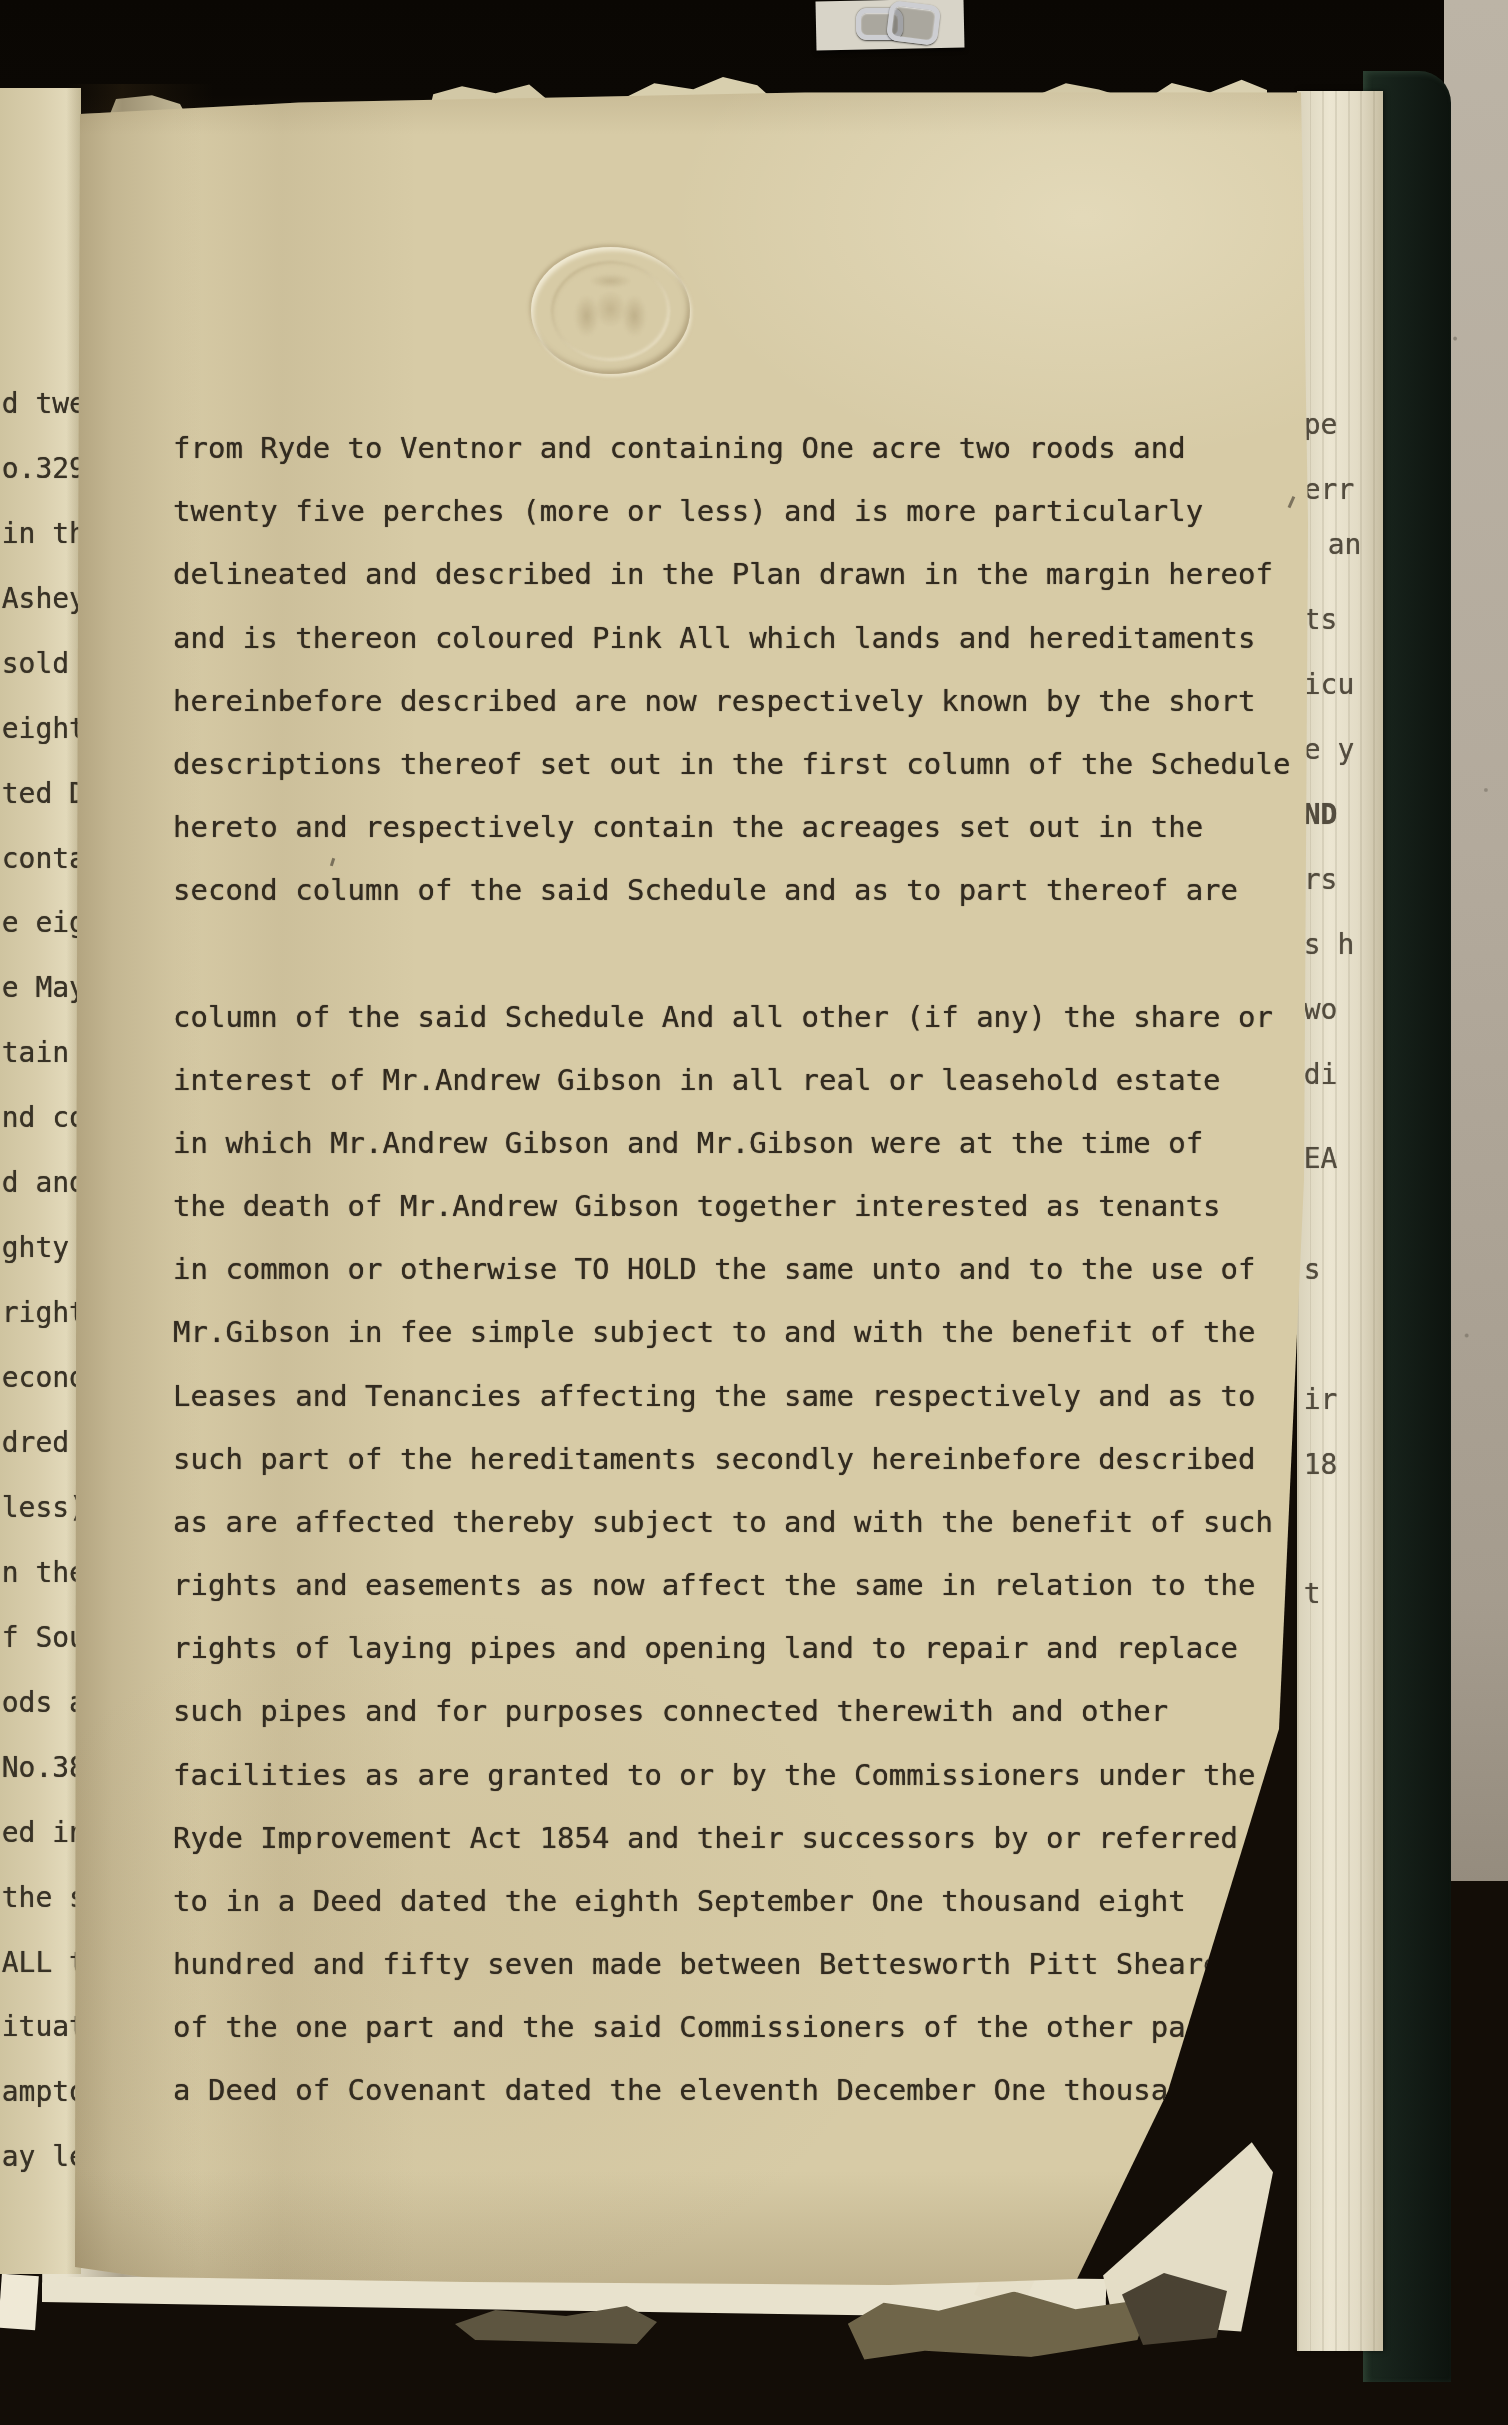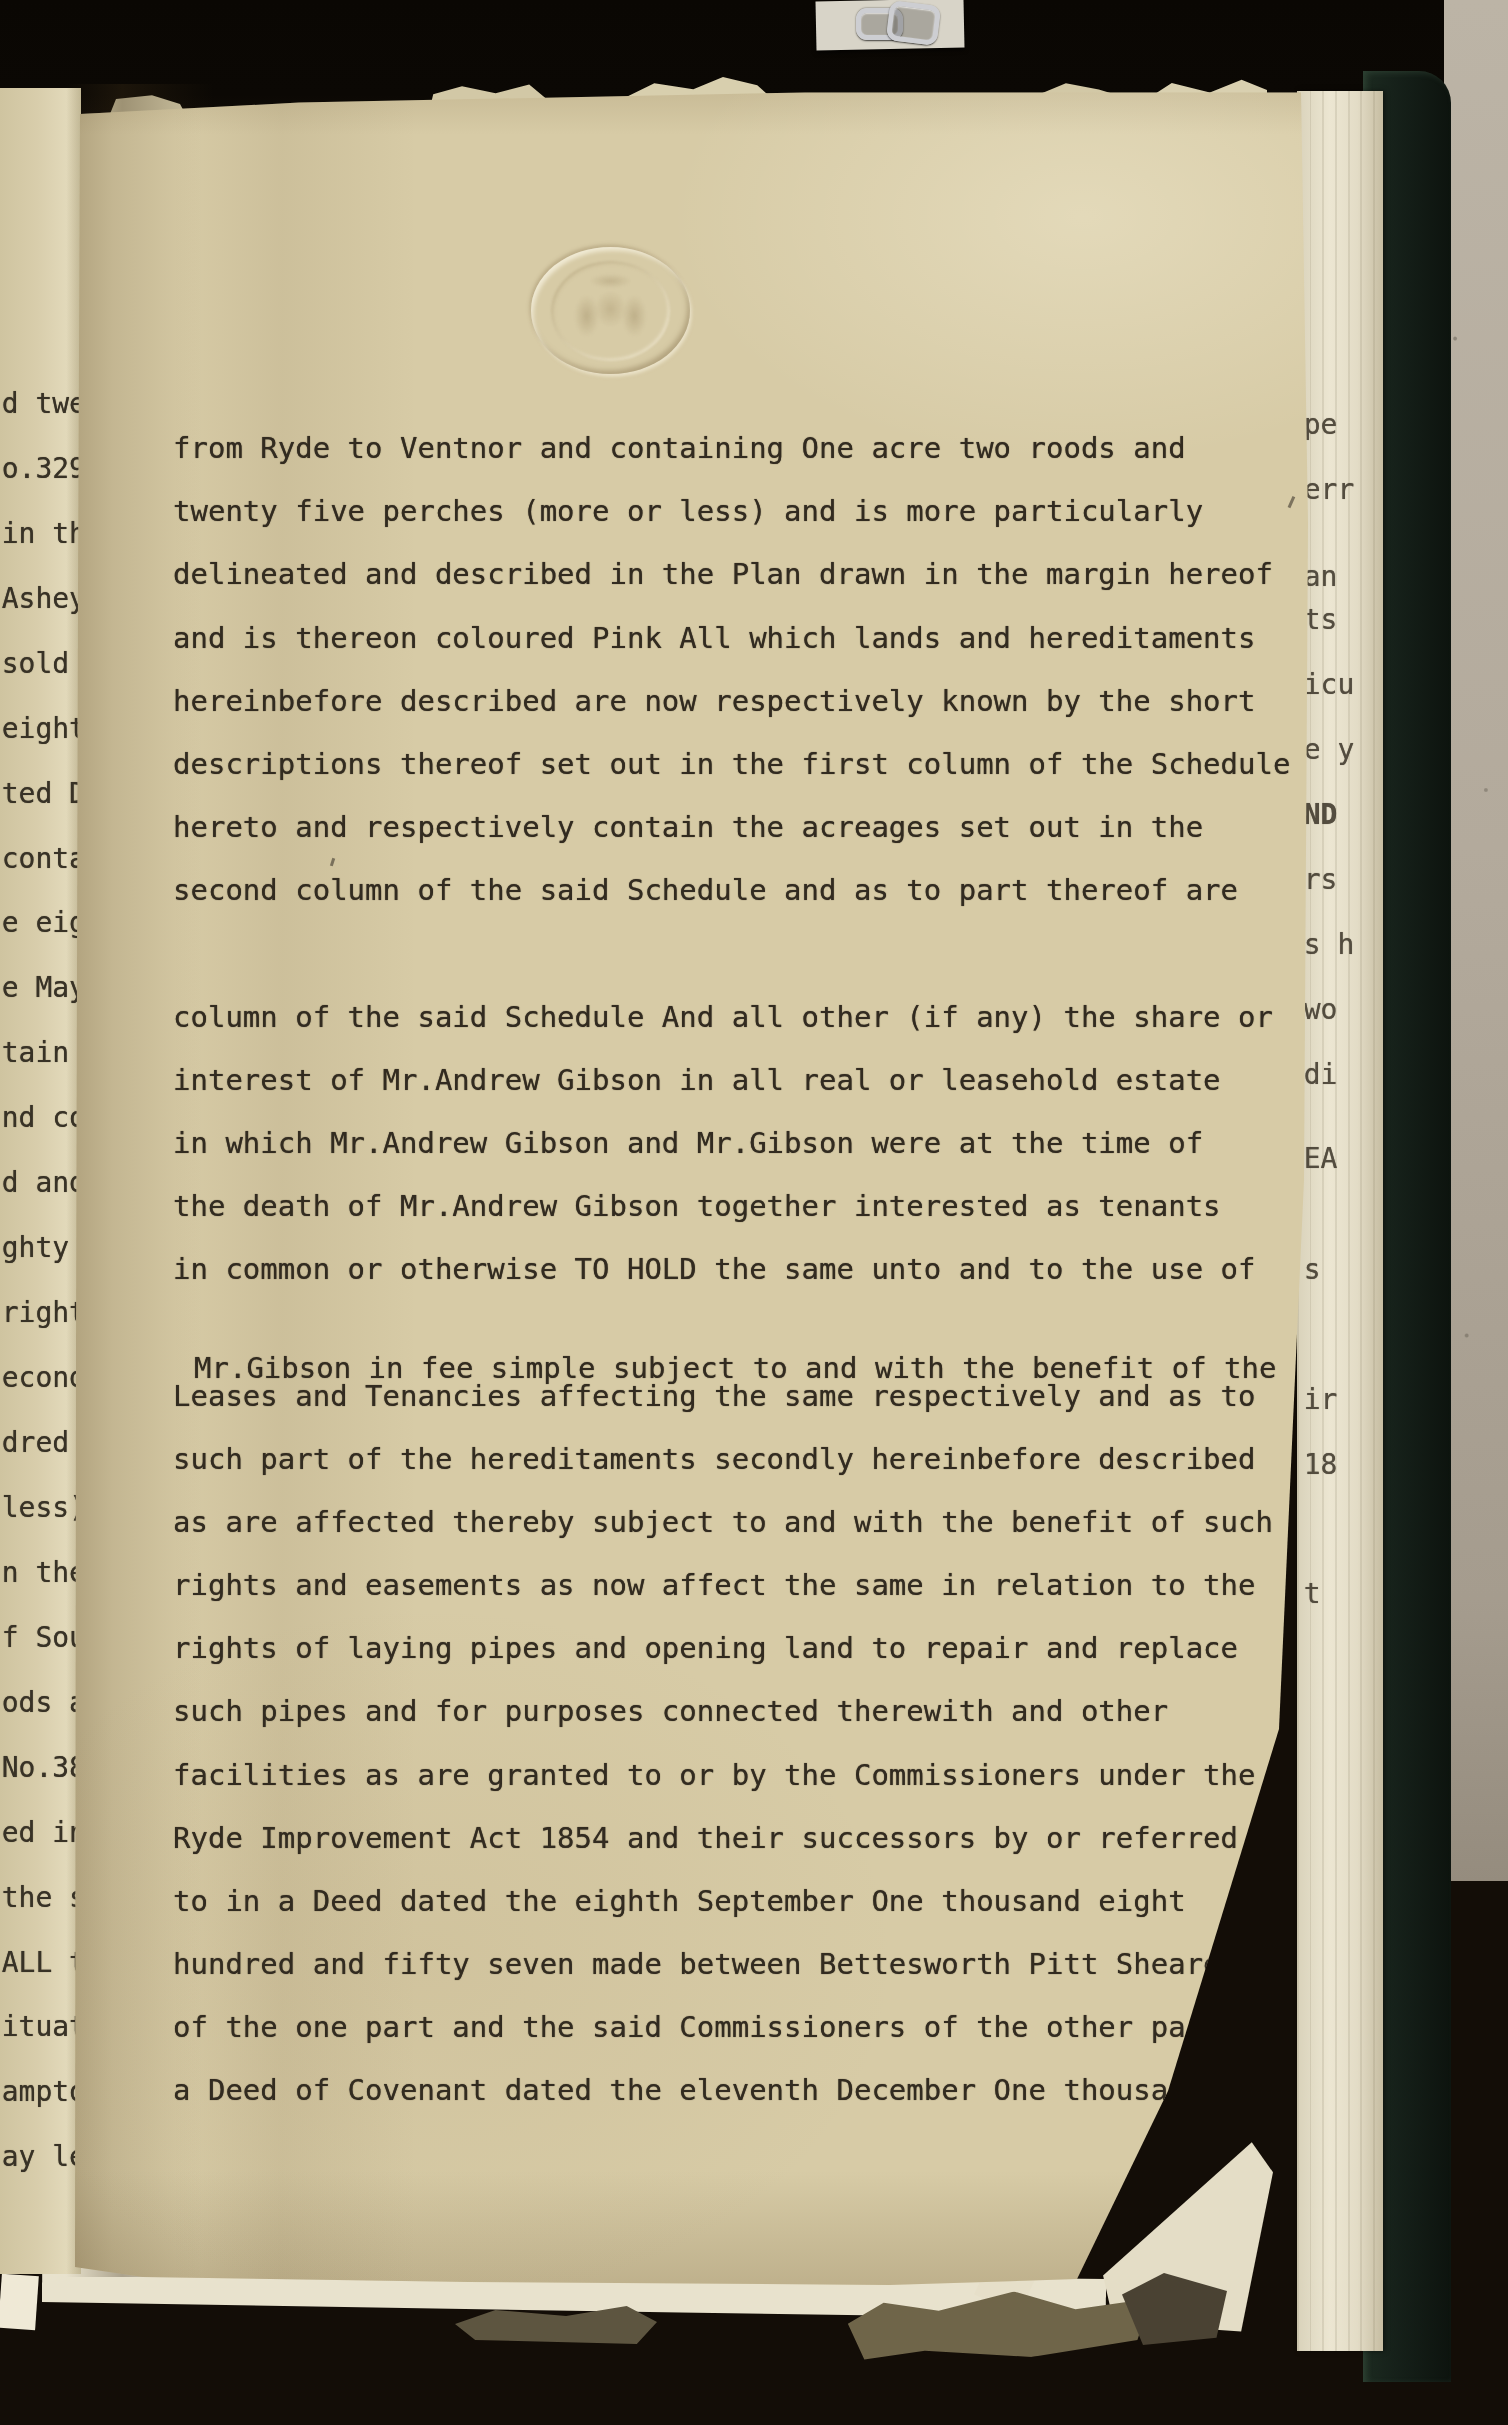--- a/index.html
+++ b/index.html
@@ -129,21 +129,21 @@
 <div id="stage">
 
   <div class="gray-panel"></div>
   <div class="top-band"></div>
   <div class="cover-band"></div>
 
   <div class="white-strip">
 
   <div class="edge-frag" style="top: 320px;">pe</div>
       <div class="edge-frag" style="top: 385px;">err</div>
-      <div class="edge-frag" style="top: 472px;">an</div>
+      <div class="edge-frag" style="top: 440px; margin-left: 24px;">an</div>
       <div class="edge-frag" style="top: 515px;">ts</div>
       <div class="edge-frag" style="top: 580px;">icu</div>
       <div class="edge-frag" style="top: 645px;">e y</div>
       <div class="edge-frag" style="top: 710px; font-weight: bold;">ND</div>
       <div class="edge-frag" style="top: 775px;">rs</div>
       <div class="edge-frag" style="top: 840px;">s h</div>
       <div class="edge-frag" style="top: 905px;">wo</div>
       <div class="edge-frag" style="top: 970px;">di</div>
       <div class="edge-frag" style="top: 1035px; margin-top: 19px;">EA</div>
       <div class="edge-frag" style="top: 1165px;">s</div>
@@ -213,21 +213,21 @@
         <div class="tw-line" style="top: 540px;">and is thereon coloured Pink All which lands and hereditaments</div>
         <div class="tw-line" style="top: 603px;">hereinbefore described are now respectively known by the short</div>
         <div class="tw-line" style="top: 666px;">descriptions thereof set out in the first column of the Schedule</div>
         <div class="tw-line" style="top: 729px;">hereto and respectively contain the acreages set out in the</div>
         <div class="tw-line" style="top: 792px;">second column of the said Schedule and as to part thereof are</div>
         <div class="tw-line" style="top: 919px;">column of the said Schedule And all other (if any) the share or</div>
         <div class="tw-line" style="top: 982px;">interest of Mr.Andrew Gibson in all real or leasehold estate</div>
         <div class="tw-line" style="top: 1045px;">in which Mr.Andrew Gibson and Mr.Gibson were at the time of</div>
         <div class="tw-line" style="top: 1108px;">the death of Mr.Andrew Gibson together interested as tenants</div>
         <div class="tw-line" style="top: 1171px;">in common or otherwise TO HOLD the same unto and to the use of</div>
-        <div class="tw-line" style="top: 1270px; margin-left: 21px;">Mr.Gibson in fee simple subject to and with the benefit of the</div>
+        <div class="tw-line" style="top: 1234px;">Mr.Gibson in fee simple subject to and with the benefit of the</div>
         <div class="tw-line" style="top: 1298px;">Leases and Tenancies affecting the same respectively and as to</div>
         <div class="tw-line" style="top: 1361px;">such part of the hereditaments secondly hereinbefore described</div>
         <div class="tw-line" style="top: 1424px;">as are affected thereby subject to and with the benefit of such</div>
         <div class="tw-line" style="top: 1487px;">rights and easements as now affect the same in relation to the</div>
         <div class="tw-line" style="top: 1550px;">rights of laying pipes and opening land to repair and replace</div>
         <div class="tw-line" style="top: 1613px;">such pipes and for purposes connected therewith and other</div>
         <div class="tw-line" style="top: 1677px;">facilities as are granted to or by the Commissioners under the</div>
         <div class="tw-line" style="top: 1740px;">Ryde Improvement Act 1854 and their successors by or referred</div>
         <div class="tw-line" style="top: 1803px;">to in a Deed dated the eighth September One thousand eight</div>
         <div class="tw-line" style="top: 1866px;">hundred and fifty seven made between Bettesworth Pitt Shearer</div>

